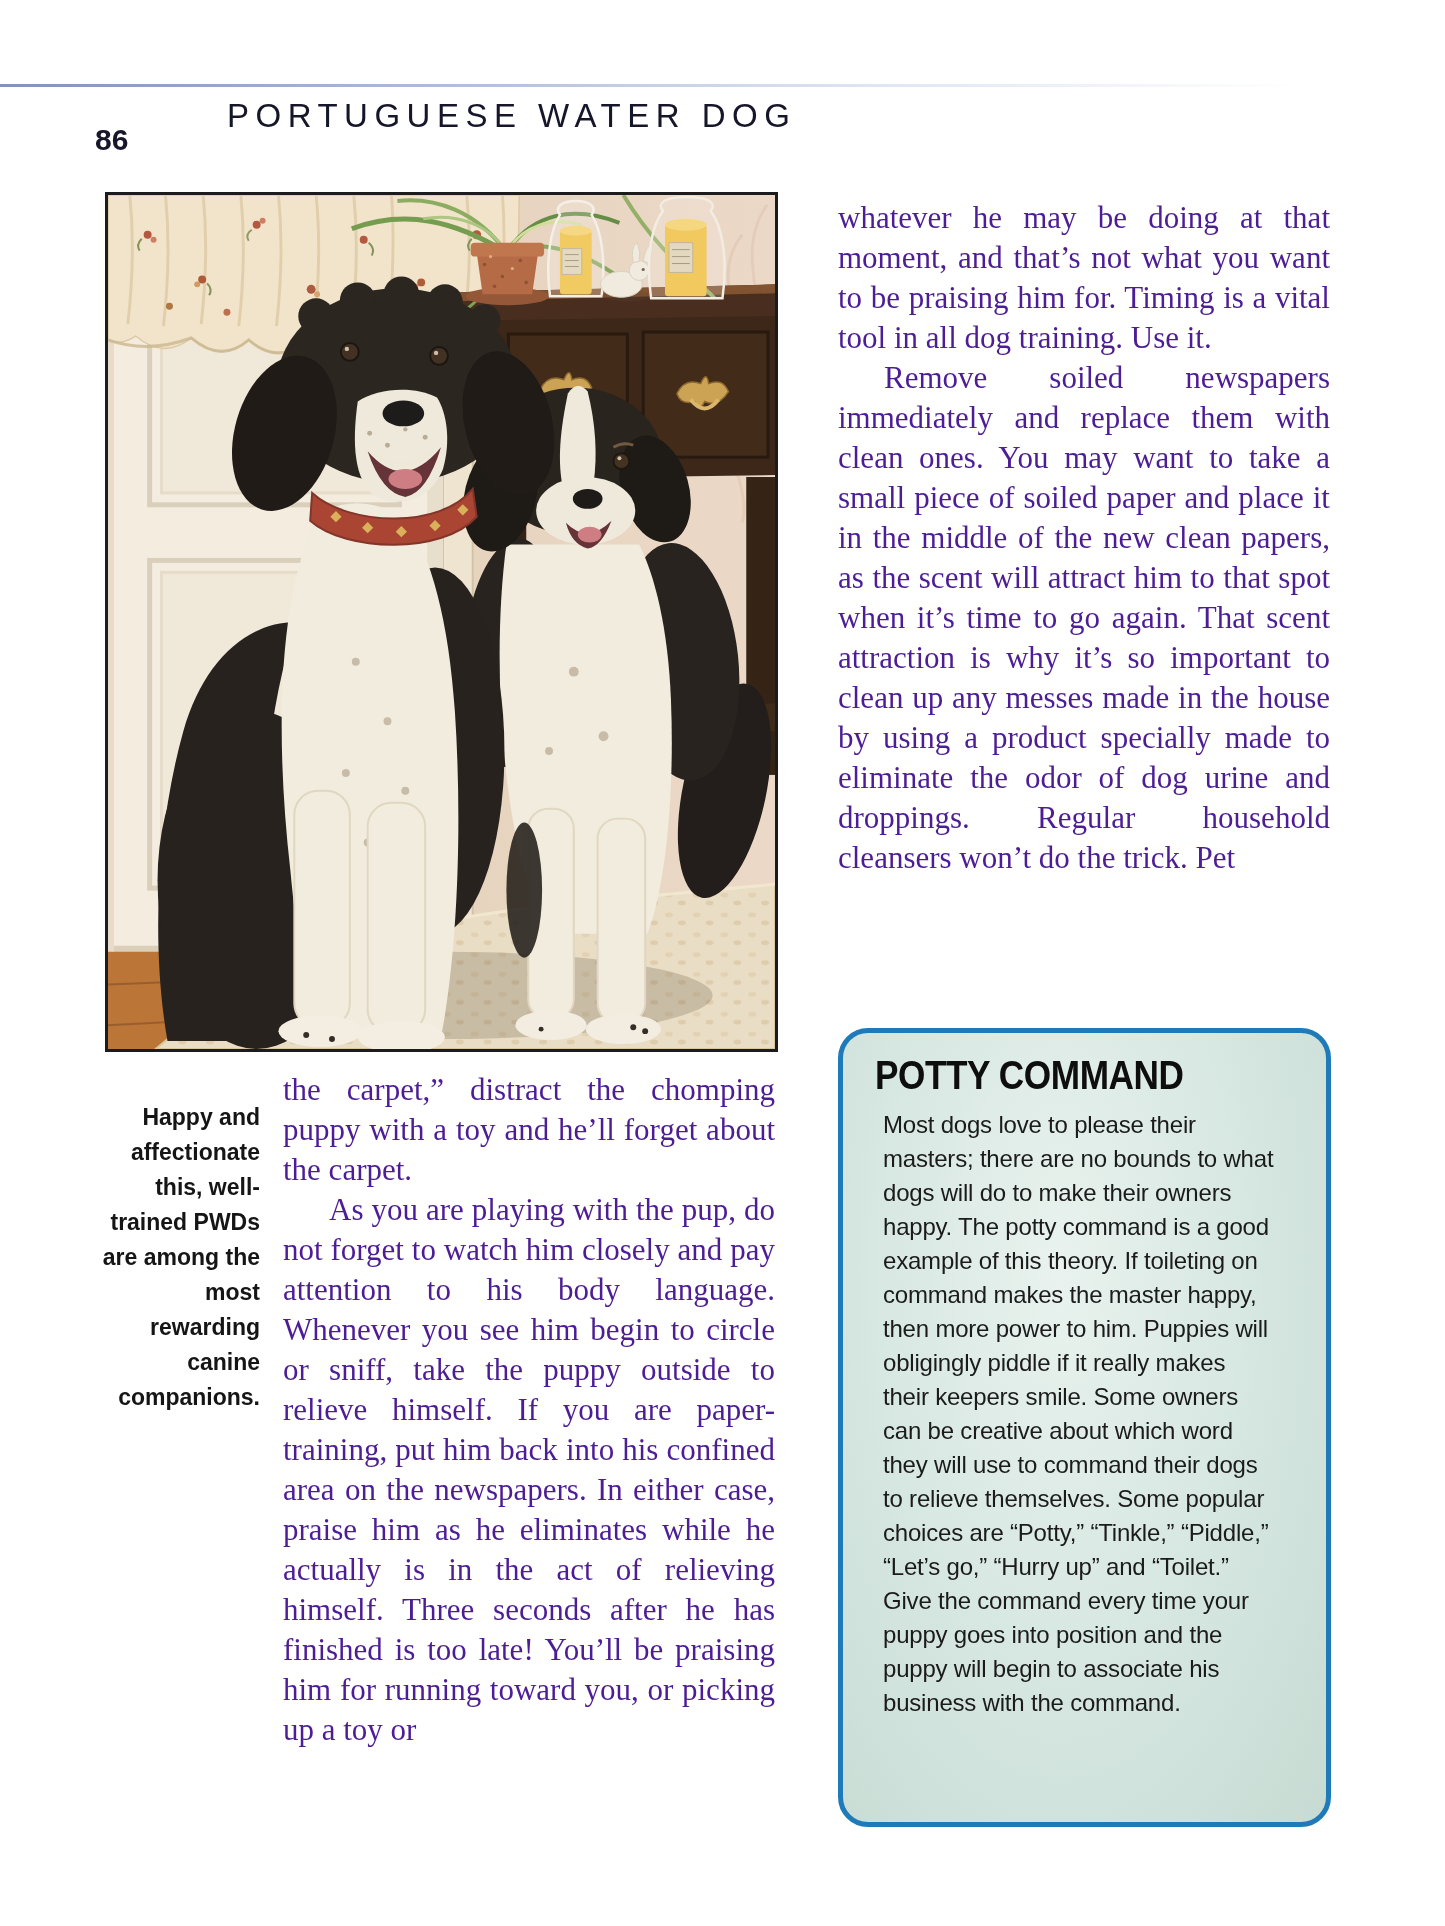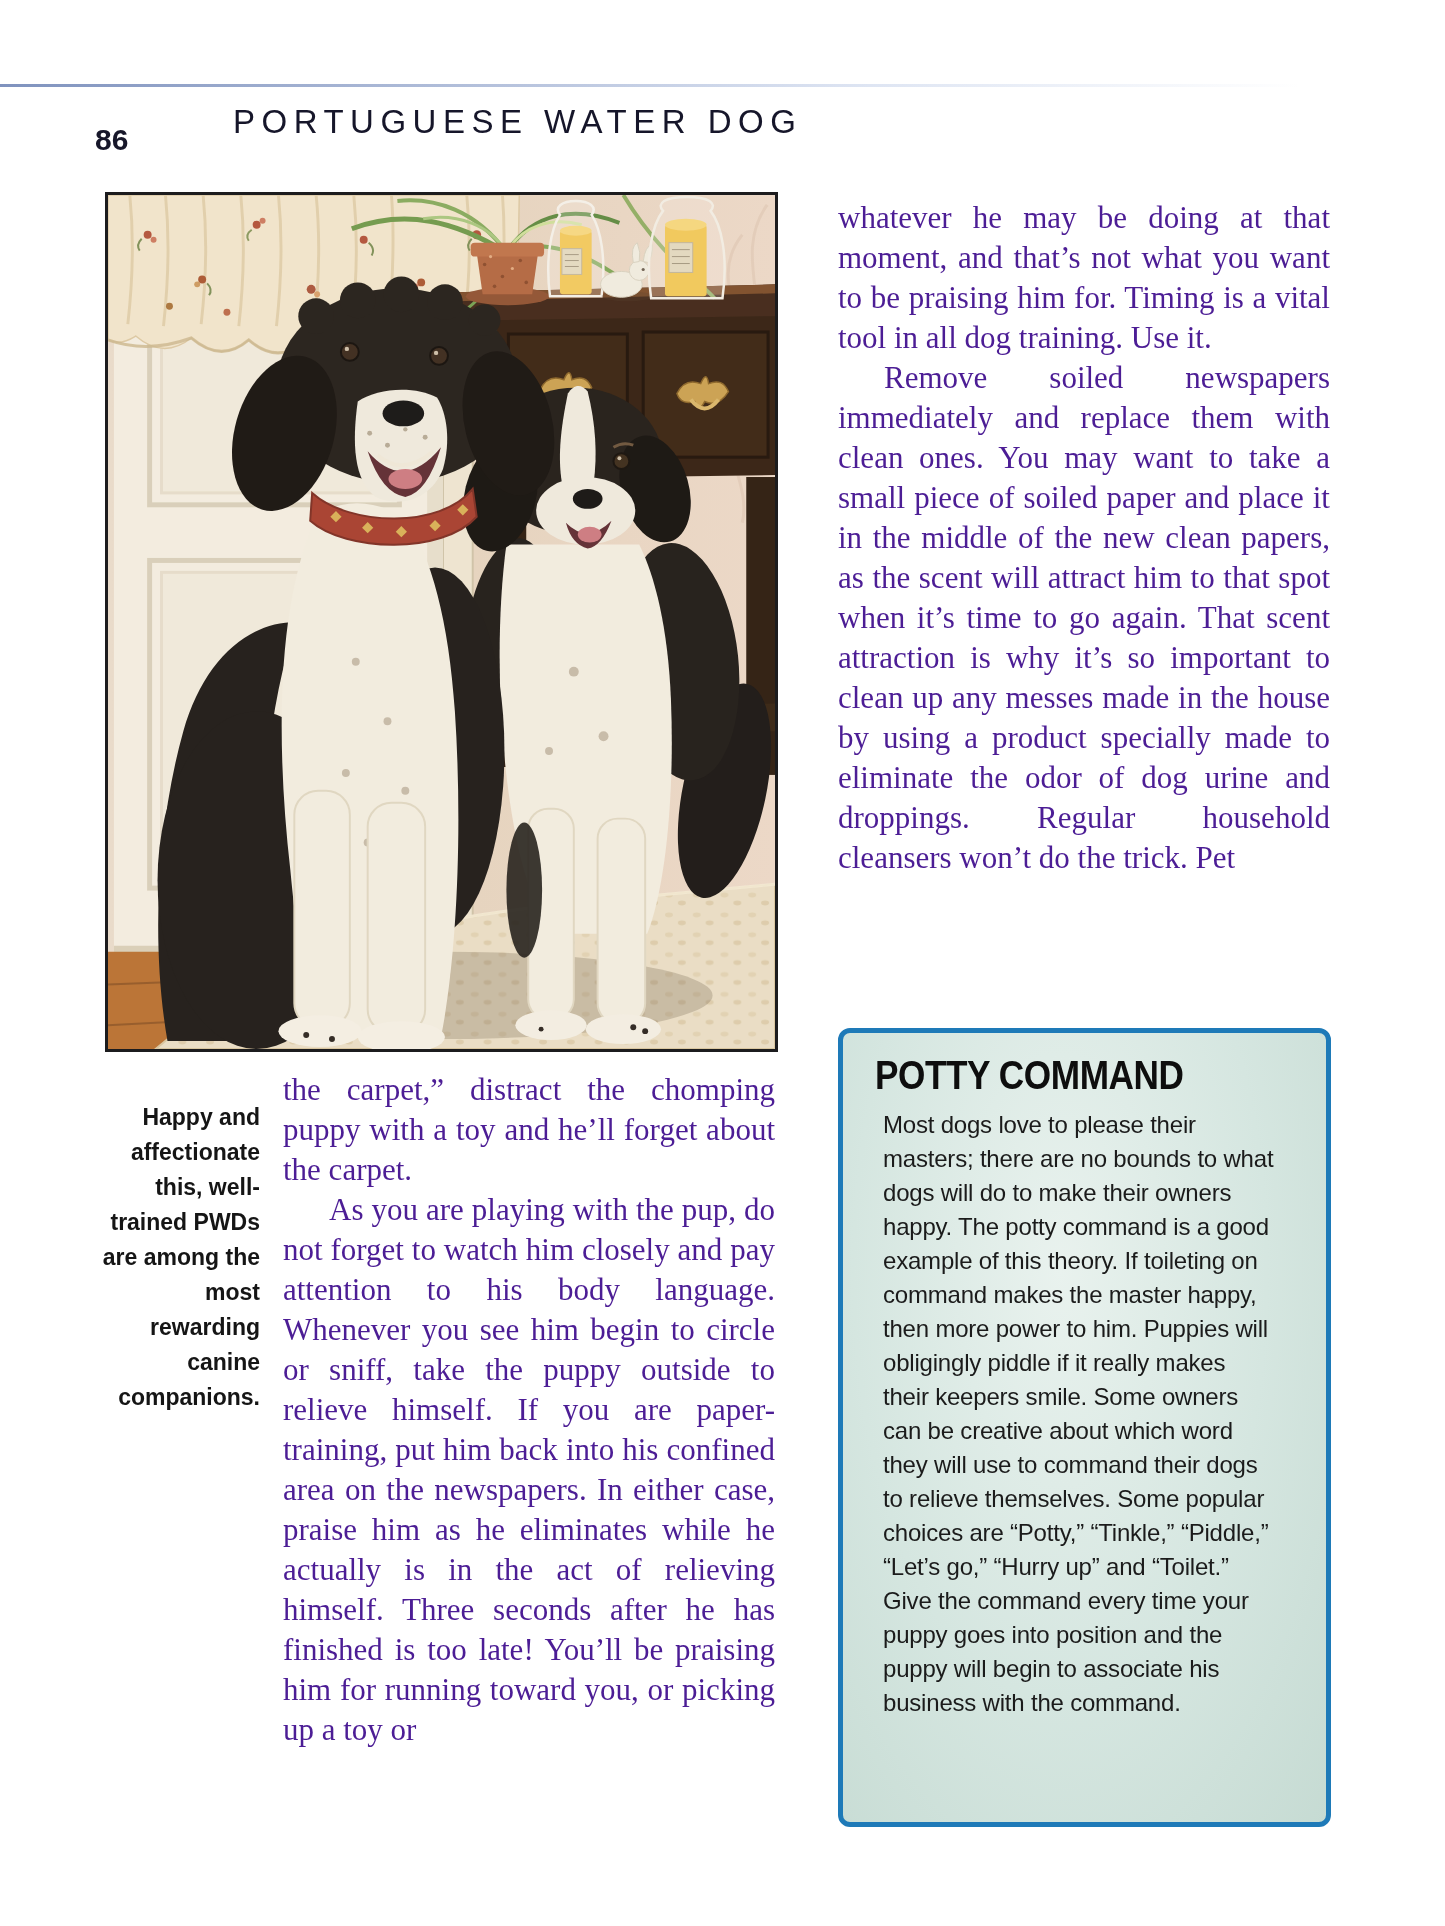--- a/index.html
+++ b/index.html
@@ -6,40 +6,40 @@
   .page{position:relative;width:1445px;height:1926px;background:#ffffff;overflow:hidden;
         font-family:"Liberation Serif",serif;color:#232323;}
 
   
   .header-bar{position:absolute;left:0;top:84px;width:1445px;height:59px;
 uto    background:linear-gradient(to right,#8CA9DA 0%,#a9bde2 35%,#cdd8ec 65%,#f2f5fa 88%,#ffffff 100%);}
   .header-bar::before{content:"";position:absolute;left:0;top:0;width:100%;height:3px;
     background:linear-gradient(to right,rgba(84,110,168,.75),rgba(160,180,220,.35) 60%,rgba(255,255,255,0) 90%);}
   .page-num{position:absolute;left:95px;top:0;height:59px;line-height:59px;
     font-family:"Liberation Sans",sans-serif;font-weight:700;font-size:30px;color:#17172a;margin-top:26px;}
-  .header-title{position:absolute;left:225px;top:0;height:59px;line-height:59px;margin:8px;
+  .header-title{position:absolute;left:225px;top:0;height:59px;line-height:59px;margin:2px;
     font-family:"Liberation Sans",sans-serif;font-weight:400;font-size:33px;letter-spacing:6.5px;color:#16162a;}
 
   
   .photo{position:absolute;left:105px;top:192px;width:673px;height:860px;margin:0;
     border:3px solid #1c1c1e;box-sizing:border-box;background:#e8dbc9;}
   .photo svg{display:block;width:100%;height:100%;}
 
   
   .serif{margin:0;font-size:31px;line-height:40px;text-align:justify;color:#4c1d95;}
   .serif.indent{text-indent:46px;}
   .right-col{position:absolute;left:838px;top:198px;width:492px;}
   .left-col{position:absolute;left:283px;top:1070px;width:492px;}
 
   .caption{position:absolute;left:96px;top:1100px;width:164px;text-align:right;
     font-family:"Liberation Sans",sans-serif;font-weight:700;font-size:23px;line-height:35px;color:#151515;}
 
   
   .potty-box{position:absolute;left:838px;top:1028px;width:493px;height:799px;box-sizing:border-box;
-    border:5px solid #1E7AB8;border-radius:12px;padding:20px 44px 20px 32px;
+    border:5px solid #1E7AB8;border-radius:30px;padding:20px 44px 20px 32px;
     background:radial-gradient(ellipse at 45% 30%, #e9f2ee 0%, #d5e6e0 55%, #c6dbd3 100%);}
   .potty-title{margin:0 0 10px 0;font-family:"Liberation Sans",sans-serif;font-weight:800;
     font-size:40px;color:#0e0e0e;letter-spacing:-.5px;transform:scaleX(.88);transform-origin:left center;white-space:nowrap;}
   .potty-body{margin:8px;font-family:"Liberation Sans",sans-serif;font-size:24px;line-height:34px;
     letter-spacing:-.2px;color:#1b1b1b;text-align:left;}
 </style>
 </head>
 <body>
 
 <div class="page">

